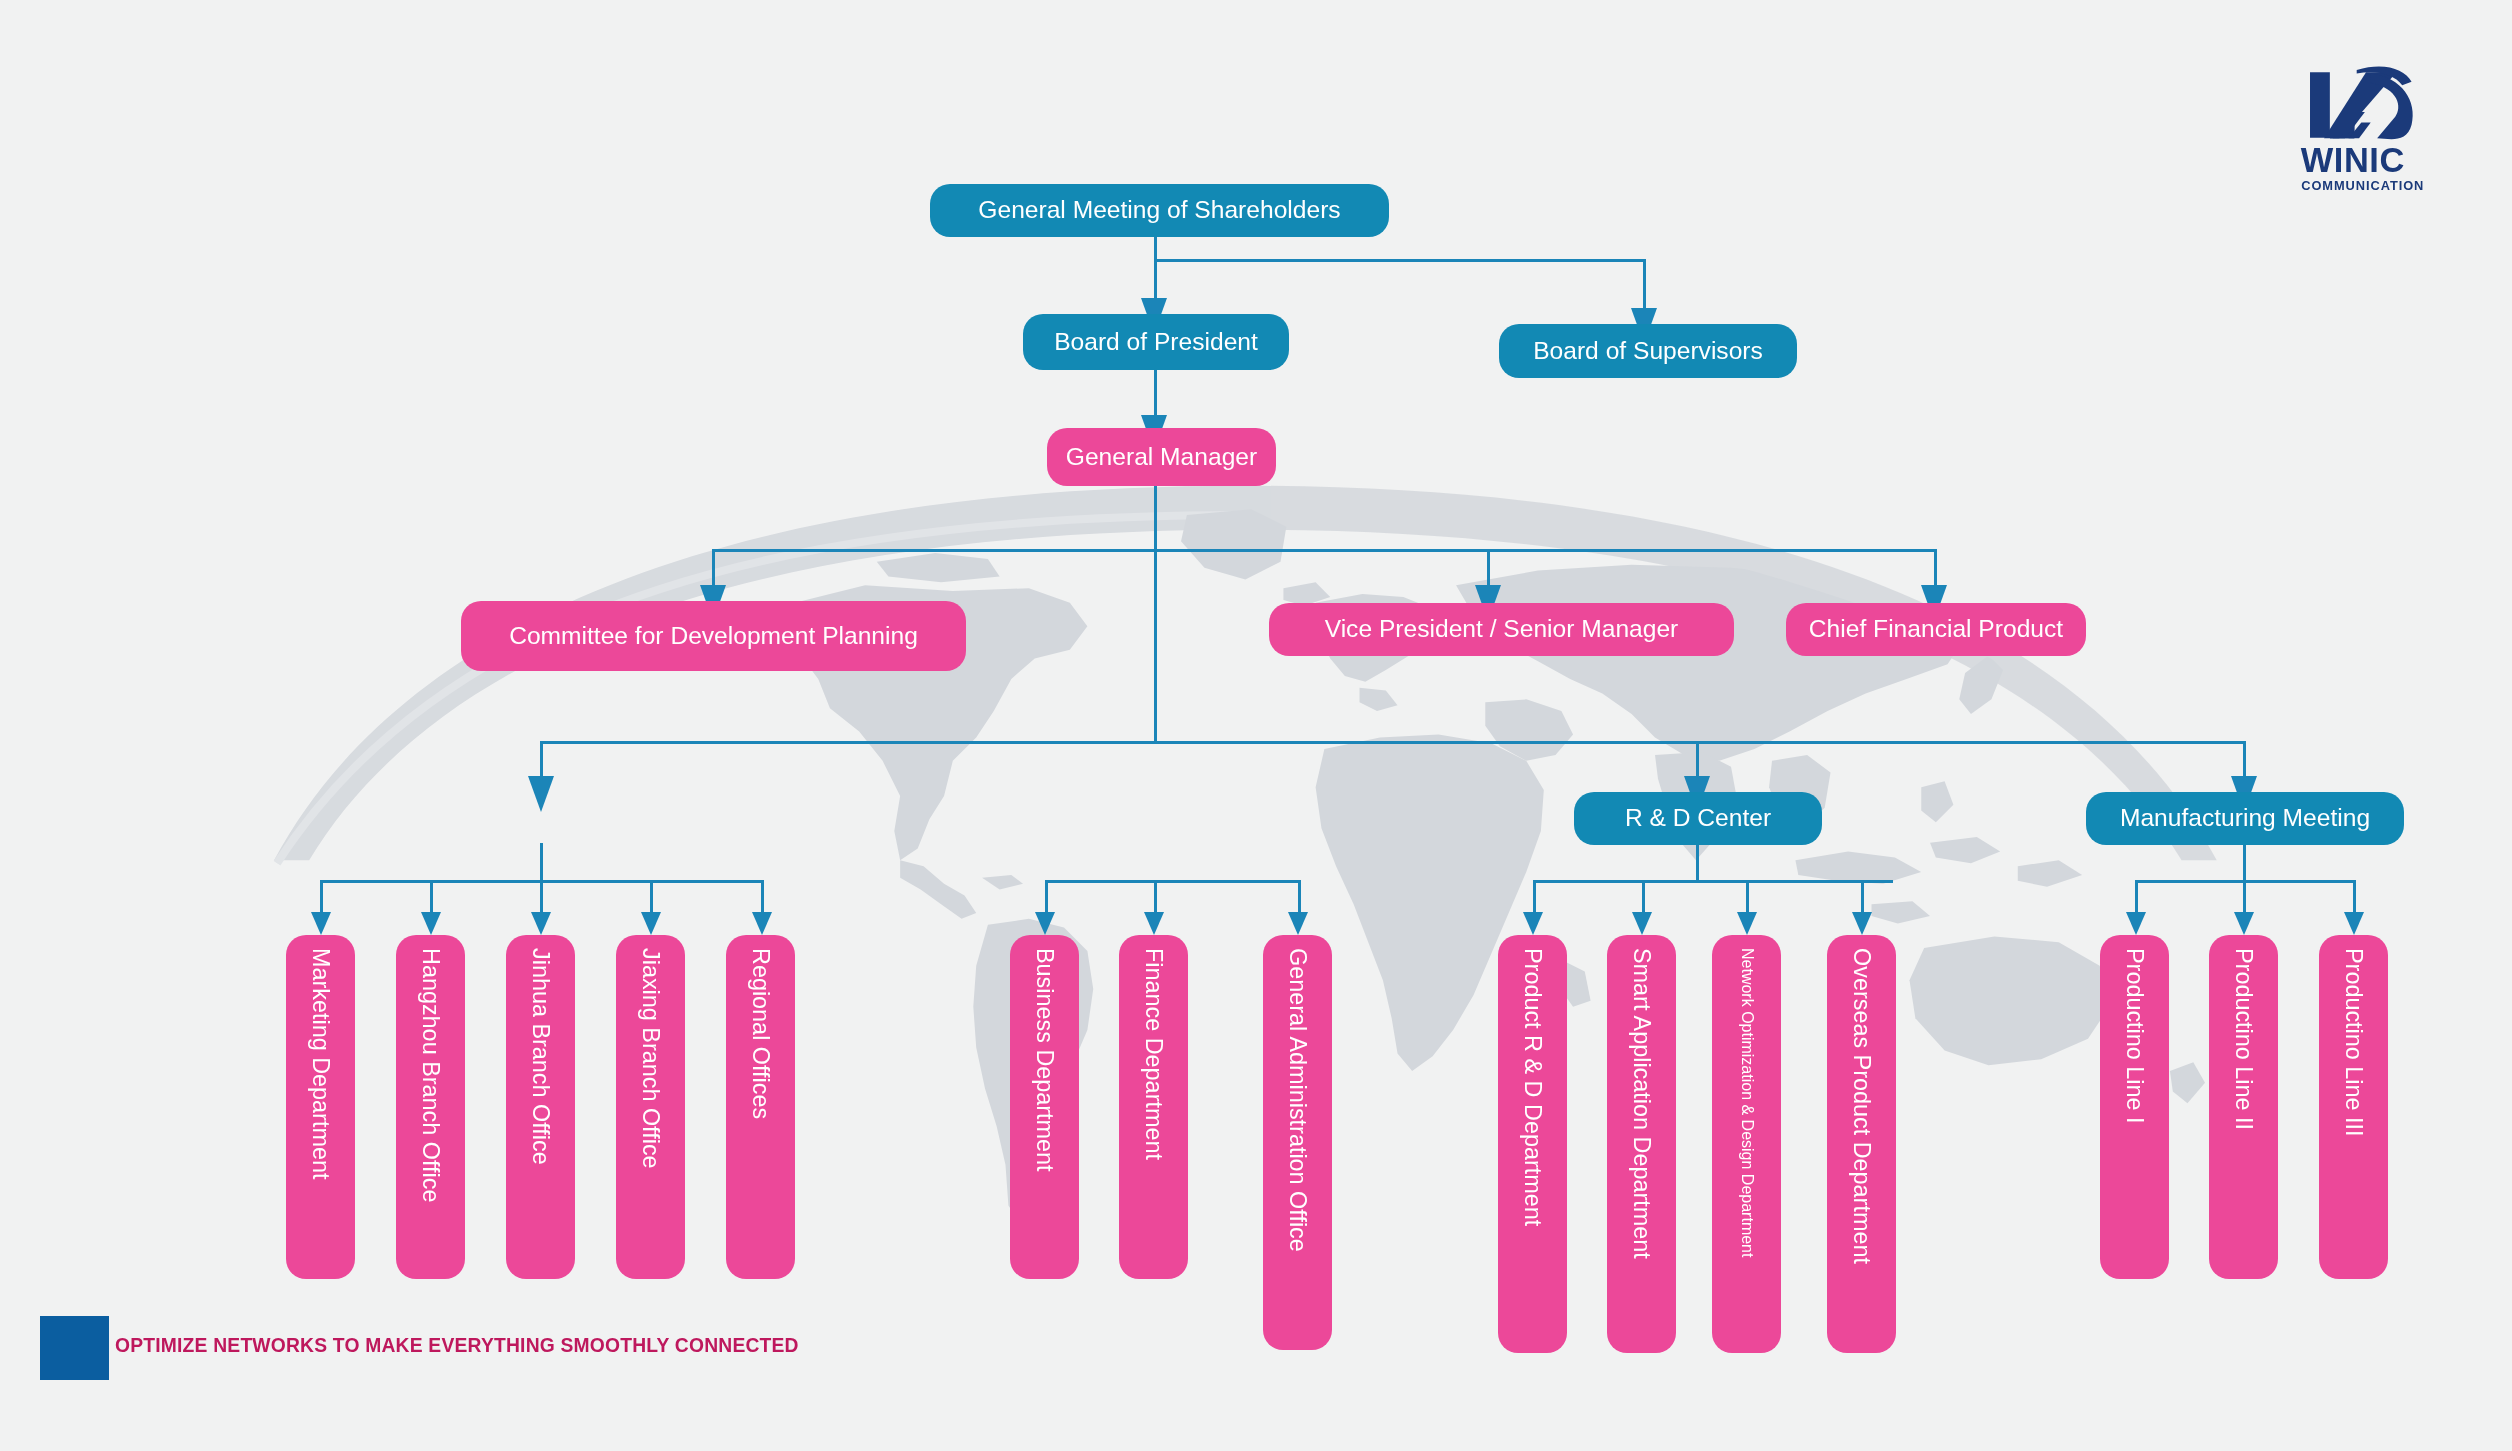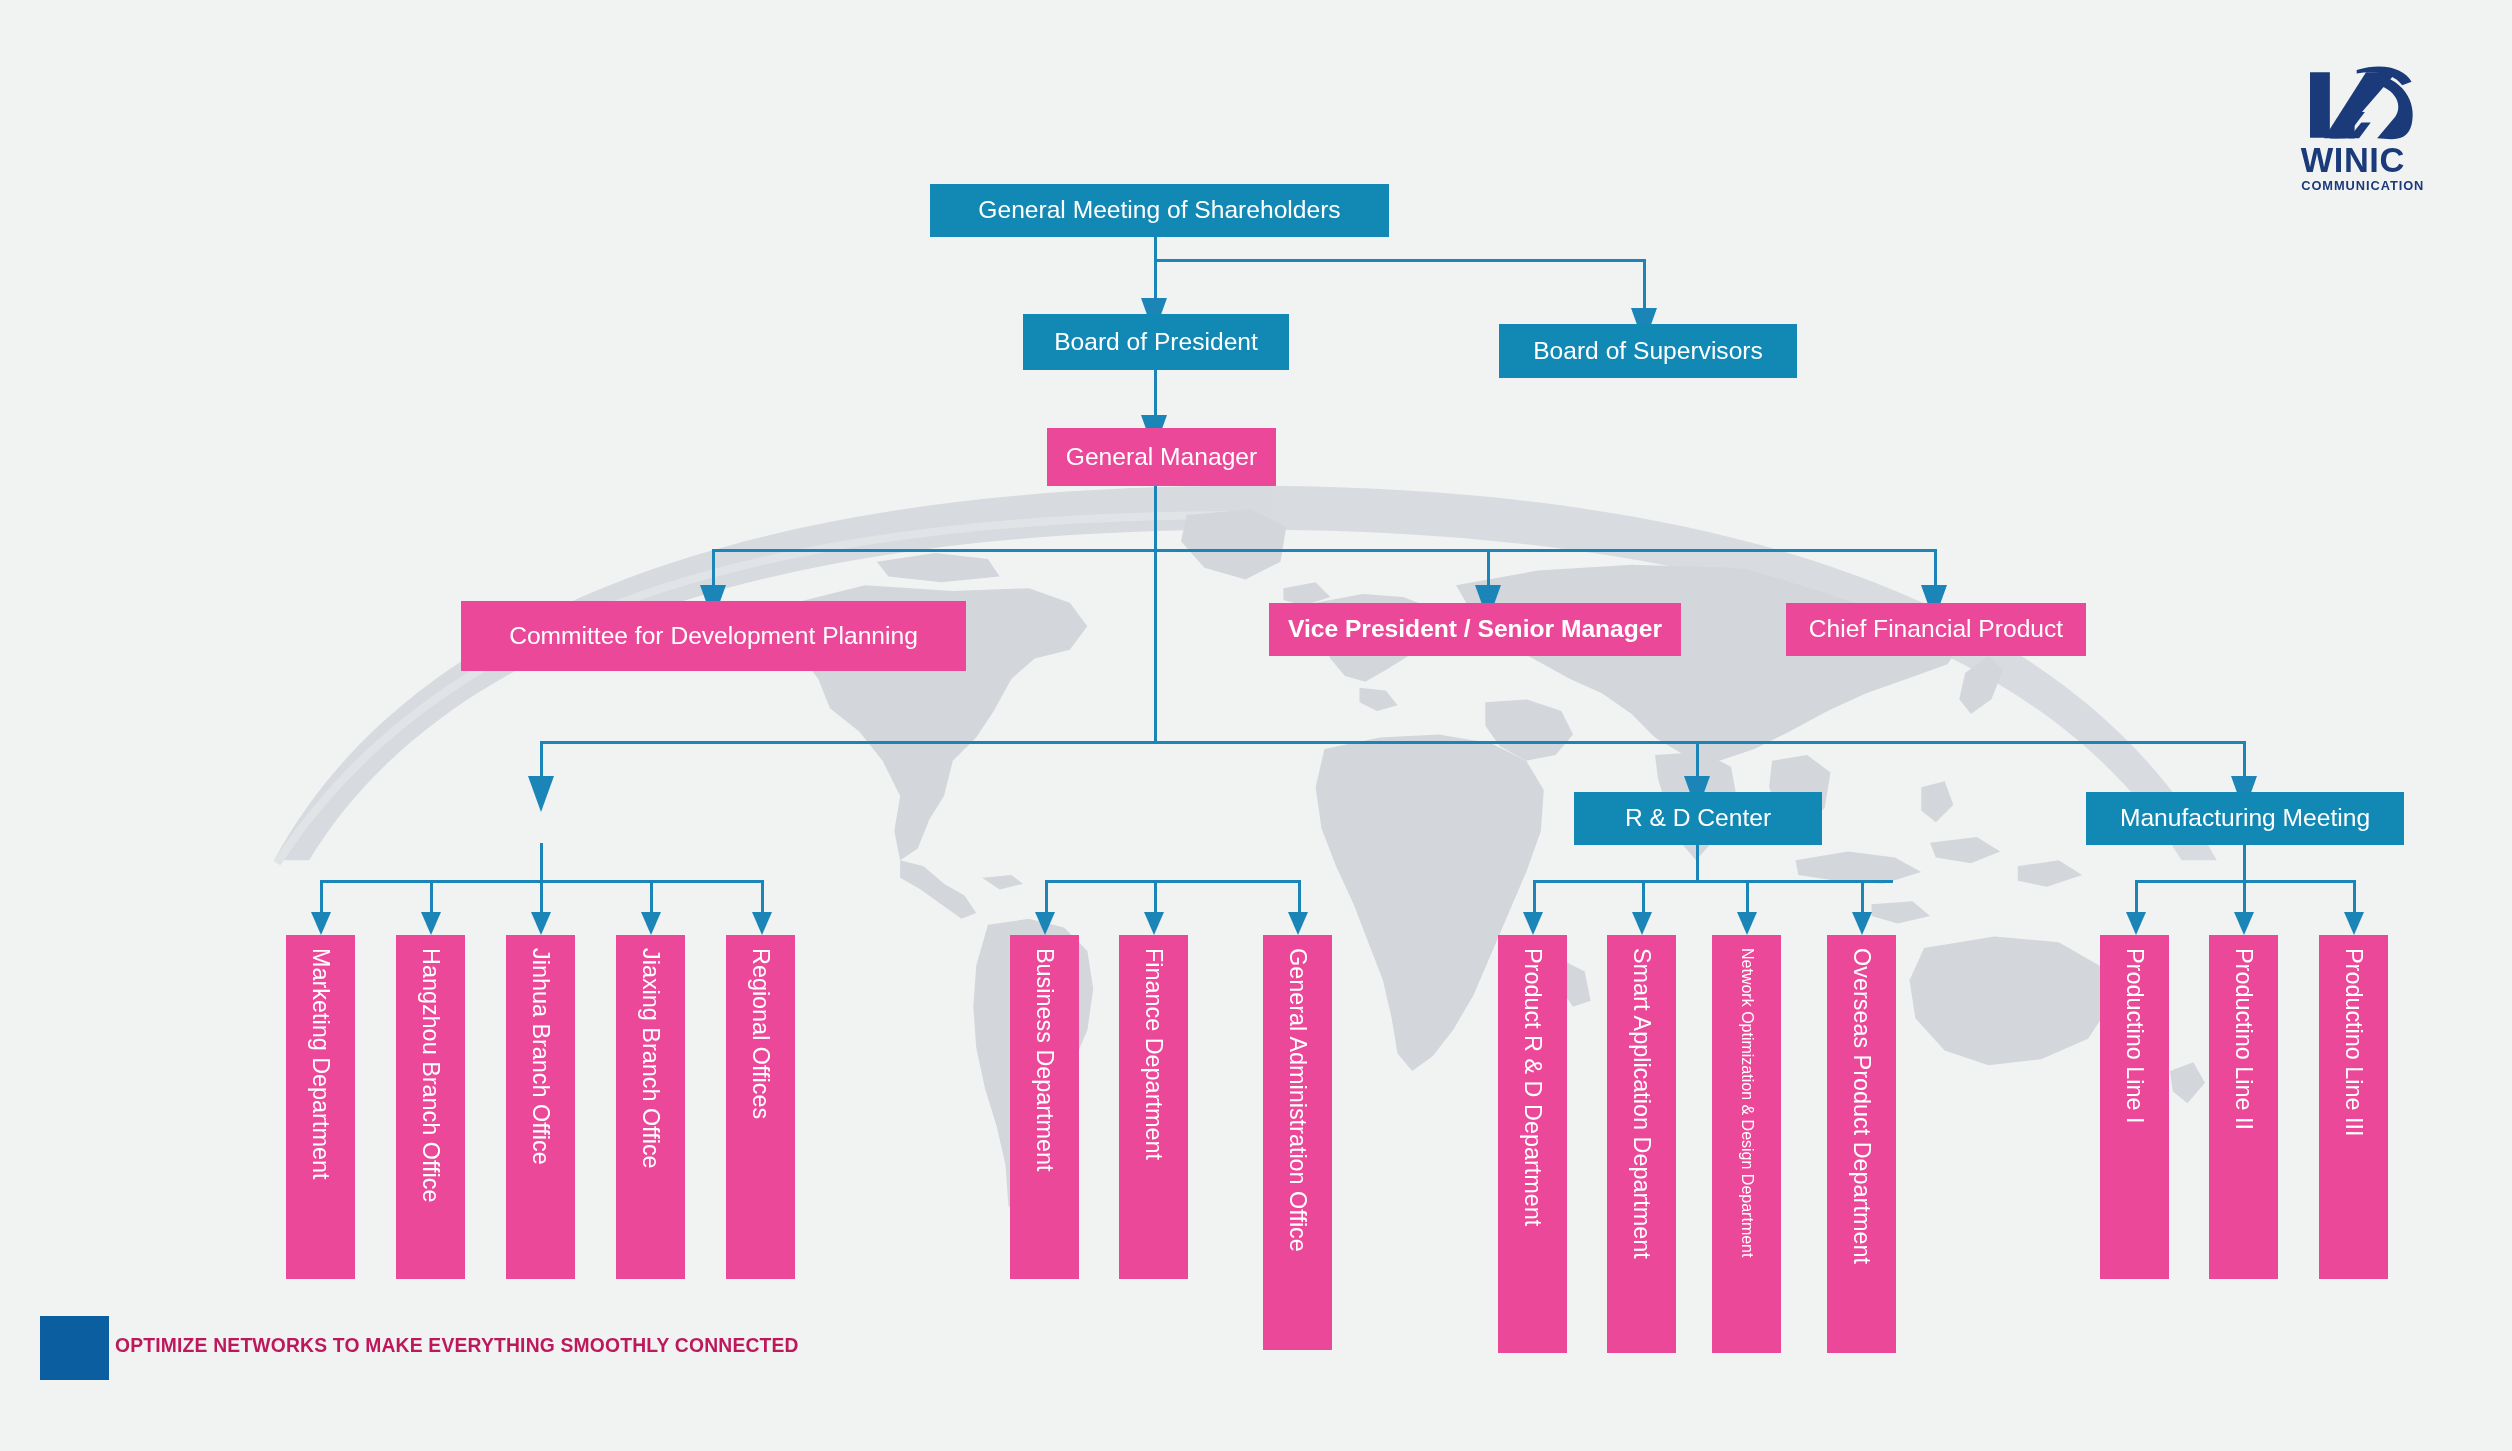--- a/index.html
+++ b/index.html
@@ -57,20 +57,21 @@
   
   .box {
     position: absolute;
     box-sizing: border-box;
     color: #ffffff;
     display: flex;
     align-items: center;
     justify-content: center;
     text-align: center;
     line-height: 1.15;
+    border-radius: 20px;
   }
   .box.dark  { background: #1289b4; }
   .box.light { background: #ec4899; }
 
   .box.horiz { font-size: 24.6px; }
 
   
   .box.vert {
     writing-mode: vertical-rl;
     text-orientation: mixed;
@@ -282,21 +283,21 @@
   <div class="box dark horiz" style="left:890px; top:184px; width:459px; height:53px;">General Meeting of Shareholders</div>
 
   <div class="box dark horiz" style="left:983px; top:314px; width:266px; height:56px;">Board of President</div>
 
   <div class="box dark horiz" style="left:1459px; top:324px; width:298px; height:54px;">Board of Supervisors</div>
 
   <div class="box light horiz" style="left:1007px; top:428px; width:229px; height:58px;">General Manager</div>
 
   <div class="box light horiz" style="left:421px; top:601px; width:505px; height:70px;">Committee for Development Planning</div>
 
-  <div class="box light horiz" style="left:1229px; top:603px; width:412px; height:53px;font-weight:bold;">Vice President / Senior Manager</div>
+  <div class="box light horiz" style="left:1229px; top:603px; width:465px; height:53px;">Vice President / Senior Manager</div>
 
   <div class="box light horiz" style="left:1746px; top:603px; width:300px; height:53px;">Chief Financial Product</div>
 
 
   <div class="box dark horiz" style="left:1534px; top:792px; width:248px; height:53px;">R &amp; D Center</div>
 
   <div class="box dark horiz" style="left:2046px; top:792px; width:318px; height:53px;">Manufacturing Meeting</div>
 
   <div class="box light vert" style="left:246px; top:935px; width:69px; height:344px;">Marketing Department</div>
   <div class="box light vert" style="left:356px; top:935px; width:69px; height:344px;">Hangzhou Branch Office</div>

